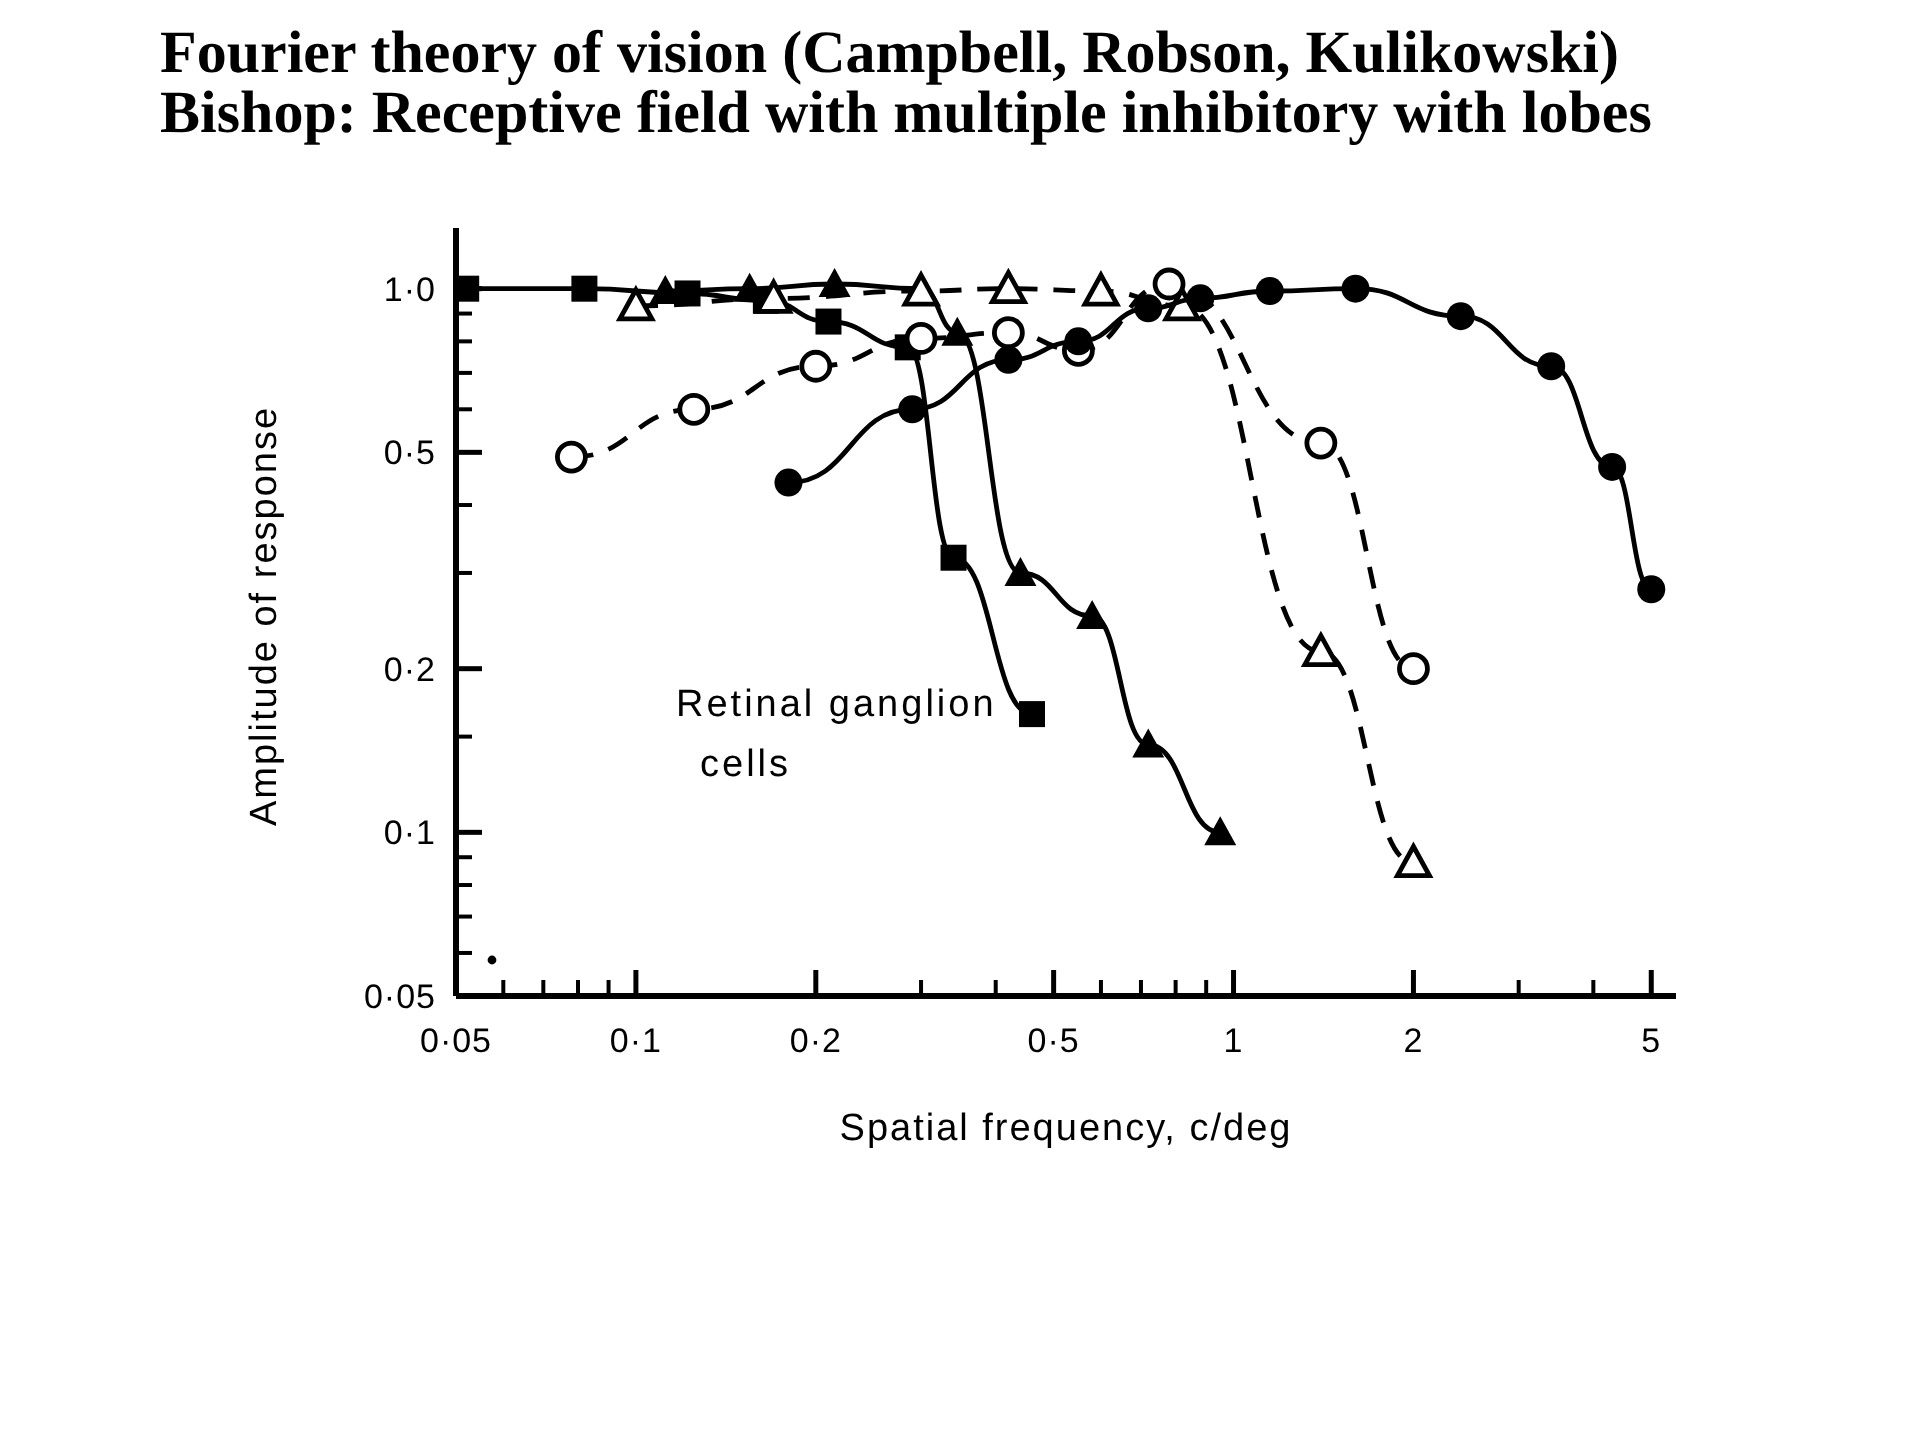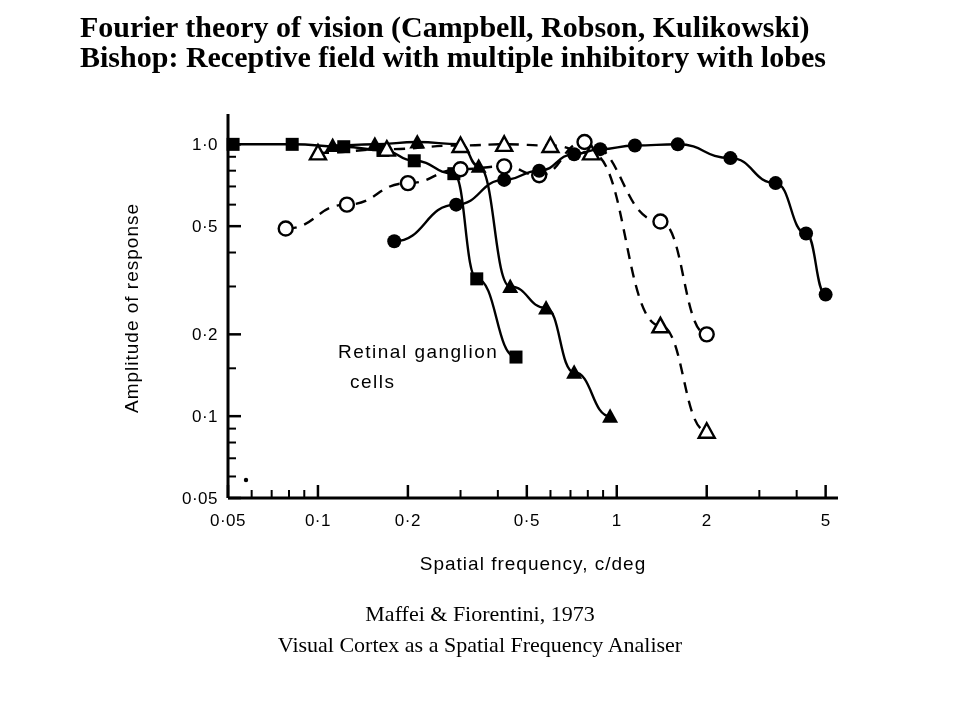--- a/index.html
+++ b/index.html
@@ -184,18 +184,14 @@
         <circle cx="534.9055336633328" cy="45.529386638379776" r="7" fill="#000"></circle>
         <circle cx="577.7623085702293" cy="44.34290793211068" r="7" fill="#000"></circle>
         <circle cx="630.3811255205017" cy="58.10014884061161" r="7" fill="#000"></circle>
         <circle cx="675.582268163248" cy="83.12400799349155" r="7" fill="#000"></circle>
         <circle cx="706.0583343116629" cy="133.47607045086056" r="7" fill="#000"></circle>
         <circle cx="725.6312195443375" cy="194.62113645889877" r="7" fill="#000"></circle>
         <circle cx="146" cy="380" r="2.2" fill="#000"></circle>
       </svg>
   </div>
 
-  <div class="caption-block">
-    <div class="caption-line">Maffei &amp; Fiorentini, 1973</div>
-    <div class="caption-line">Visual Cortex as a Spatial Frequency Analiser</div>
-  </div>
 
 </div>
 
 </body></html>

